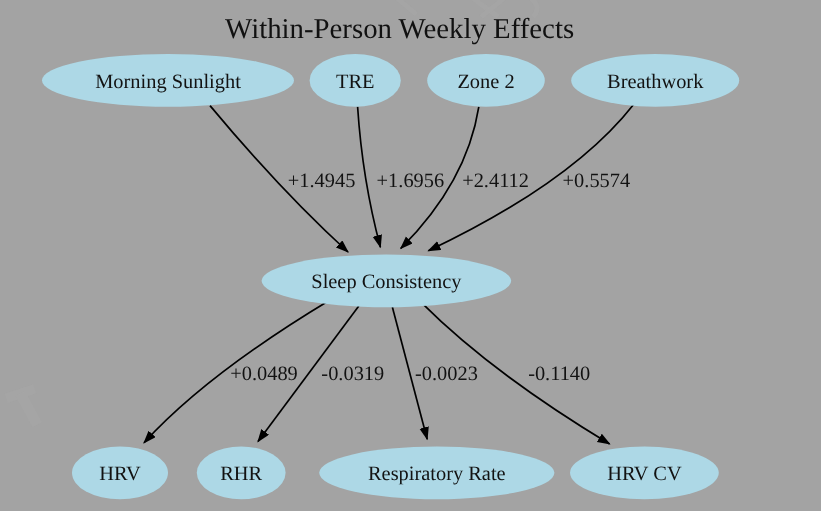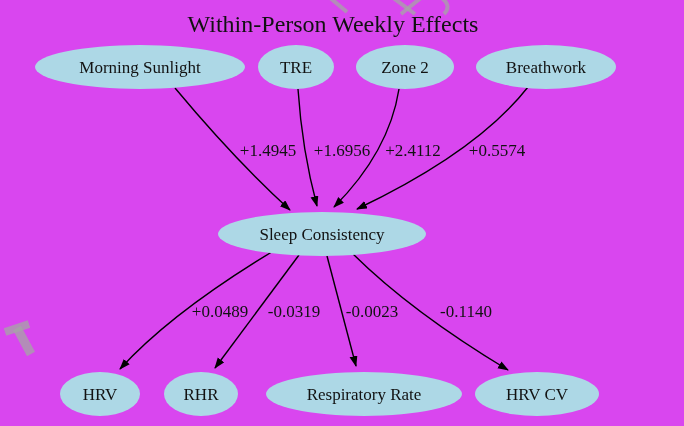--- a/index.html
+++ b/index.html
@@ -1,20 +1,20 @@
 <!DOCTYPE html>
 <html><head>
 <meta charset="utf-8">
 <style>
   html, body { margin: 0; padding: 0; background: #ffffff; }
   .figure {
     position: relative;
     width: 684px;
     height: 426px;
-    background: #d946ef;
+    background: #a3a3a3;
     font-family: "Liberation Serif", "DejaVu Serif", serif;
     overflow: hidden;
   }
   svg { display: block; }
   .title-text {
     font-size: 24px;
     fill: #111111;
   }
   .node-label {
     font-size: 17px;

